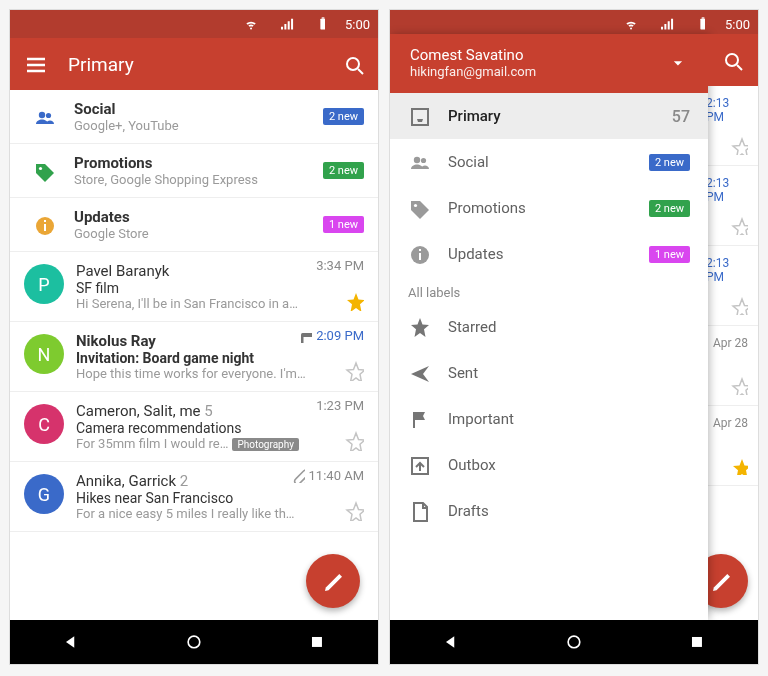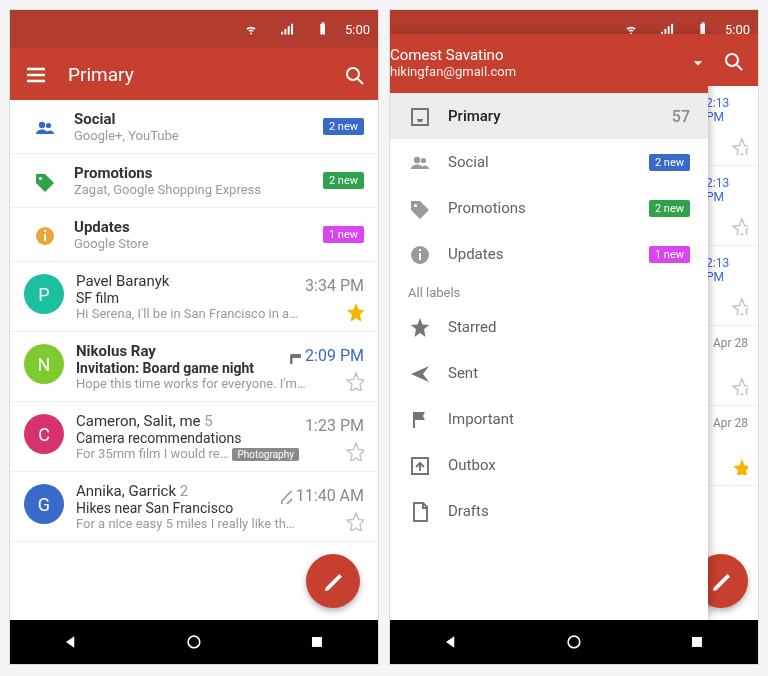--- a/index.html
+++ b/index.html
@@ -1,42 +1,42 @@
 <!DOCTYPE html>
 <html><head>
 <meta charset="utf-8">
 <style>
   * { box-sizing: border-box; margin: 0; padding: 0; }
   body { font-family: Roboto, Arial, sans-serif; background: #f5f5f5; display:flex; gap:10px; padding:9px; }
   .phone { width:371px; height:656px; background:#fff; border:1px solid #ddd; position:relative; overflow:hidden; display:flex; flex-direction:column; }
-  .statusbar { height:38px; background:#b23c2e; color:#fff; display:flex; align-items:center; justify-content:flex-end; padding:0 8px; font-size:13px; gap:20px;}
+  .statusbar { height:28px; background:#b23c2e; color:#fff; display:flex; align-items:center; justify-content:flex-end; padding:0 8px; font-size:13px; gap:20px;}
   .appbar { height:52px; background:#c7402f; color:#fff; display:flex; align-items:center; padding:0 14px; }
   .appbar .title { font-size:19px; margin-left:22px; flex:1; }
   .list { flex:1; overflow:hidden; background:#fff; }
   .cat { display:flex; align-items:center; padding:10px 14px 10px 14px; border-bottom:1px solid #eee; position:relative; }
   .cat .iconbox { width:40px; display:flex; justify-content:center; }
   .cat .texts { flex:1; margin-left:10px; }
   .cat .name { font-size:15px; font-weight:700; color:#333; }
   .cat .sub  { font-size:13px; color:#9a9a9a; }
   .badge { color:#fff; font-size:11px; padding:2px 6px; border-radius:2px; }
   .blu { background:#3a6ac9; } .grn { background:#31a24c; } .yel { background:#d946ef; }
   .mail { display:flex; padding:10px 14px 10px 14px; border-bottom:1px solid #eee; position:relative; }
   .avatar { width:40px; height:40px; border-radius:50%; display:flex; align-items:center; justify-content:center; color:#fff; font-size:18px; margin-top:2px;}
   .mail .body { flex:1; margin-left:12px; min-width:0; }
   .sender { font-size:15px; color:#333; }
   .bold { font-weight:700; }
   .subj { font-size:14px; color:#333; }
   .snip { font-size:13px; color:#9a9a9a; white-space:nowrap; overflow:hidden; text-overflow:ellipsis; max-width:230px;}
-  .meta { position:absolute; right:14px; top:14px; text-align:right; font-size:16px; color:#8a8a8a;}
+  .meta { position:absolute; right:14px; top:6px; text-align:right; font-size:13px; color:#8a8a8a;}
   .star { position:absolute; right:14px; bottom:10px; }
   .chip { background:#8a8a8a; color:#fff; font-size:10px; padding:1px 5px; border-radius:2px; margin-left:4px;}
   .fab { position:absolute; right:18px; bottom:56px; width:54px; height:54px; border-radius:50%; background:#c7402f; display:flex; align-items:center; justify-content:center; box-shadow:0 3px 6px rgba(0,0,0,.3);}
   .navbar { height:44px; background:#000; display:flex; align-items:center; justify-content:space-around; }
   
-  .drawer-header { background:#c7402f; color:#fff; padding:12px 0 14px; display:flex; align-items:center;}
+  .drawer-header { background:#c7402f; color:#fff; padding:12px 20px 14px; display:flex; align-items:center;}
   .drawer-header .acct { flex:1; }
   .drawer-header .n { font-size:15px; }
   .drawer-header .e { font-size:13px; opacity:.9;}
   .drawer { position:absolute; top:24px; left:0; width:318px; bottom:44px; background:#fff; box-shadow:2px 0 8px rgba(0,0,0,.25); z-index:5;}
   .ditem { display:flex; align-items:center; height:46px; padding:0 18px; font-size:15px; color:#616161;}
   .ditem .di { width:40px; display:flex; justify-content:flex-start; }
   .ditem .dl { flex:1; }
   .dsel { background:#ededed; color:#222; font-weight:500;}
   .dsec { font-size:13px; color:#8a8a8a; padding:8px 18px 4px;}
   .behind { position:absolute; right:0; top:76px; width:52px; bottom:44px; }
@@ -183,21 +183,21 @@
     <span class="badge blu">2 new</span>
       </div>
       <div class="cat">
     <div class="iconbox">
           <svg width="22" height="22">
             <use href="#i-tag"></use>
           </svg>
         </div>
     <div class="texts">
           <div class="name">Promotions</div>
-      <div class="sub">Zagat, Google Shopping Express</div>
+      <div class="sub">Store, Google Shopping Express</div>
         </div>
     <span class="badge grn">2 new</span>
       </div>
       <div class="cat">
     <div class="iconbox">
           <svg width="22" height="22">
             <use href="#i-info"></use>
           </svg>
         </div>
     <div class="texts">

